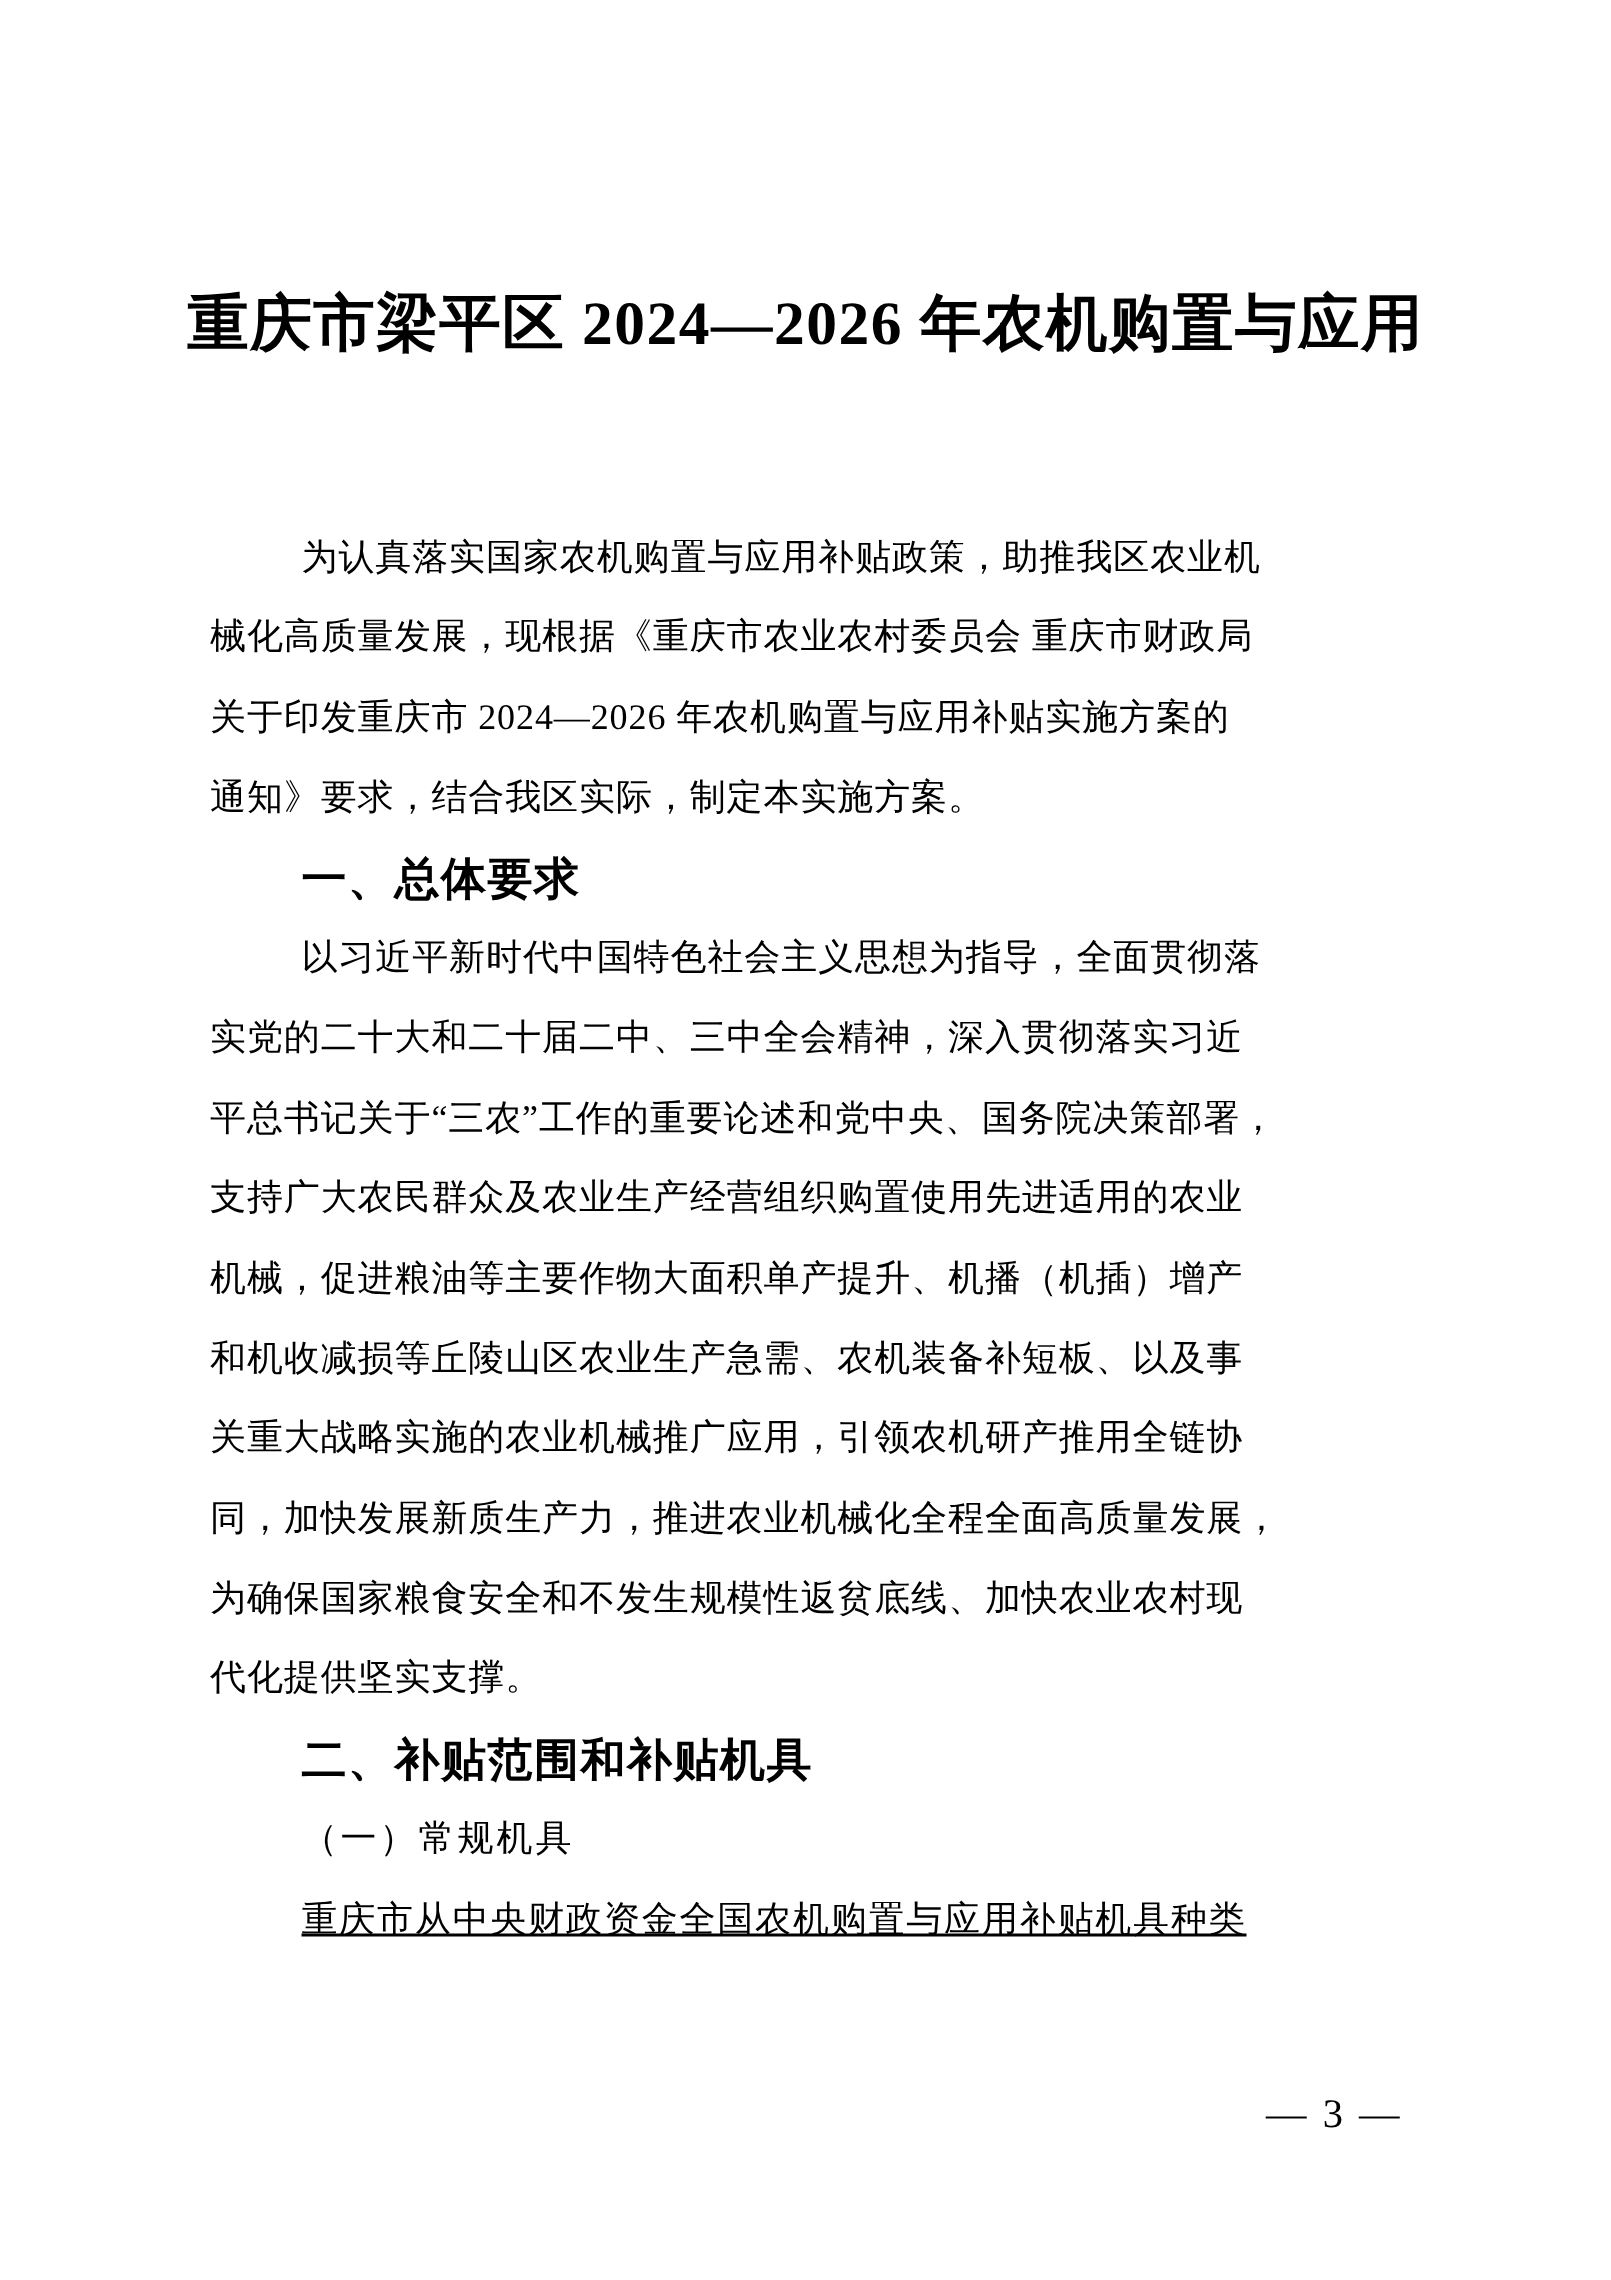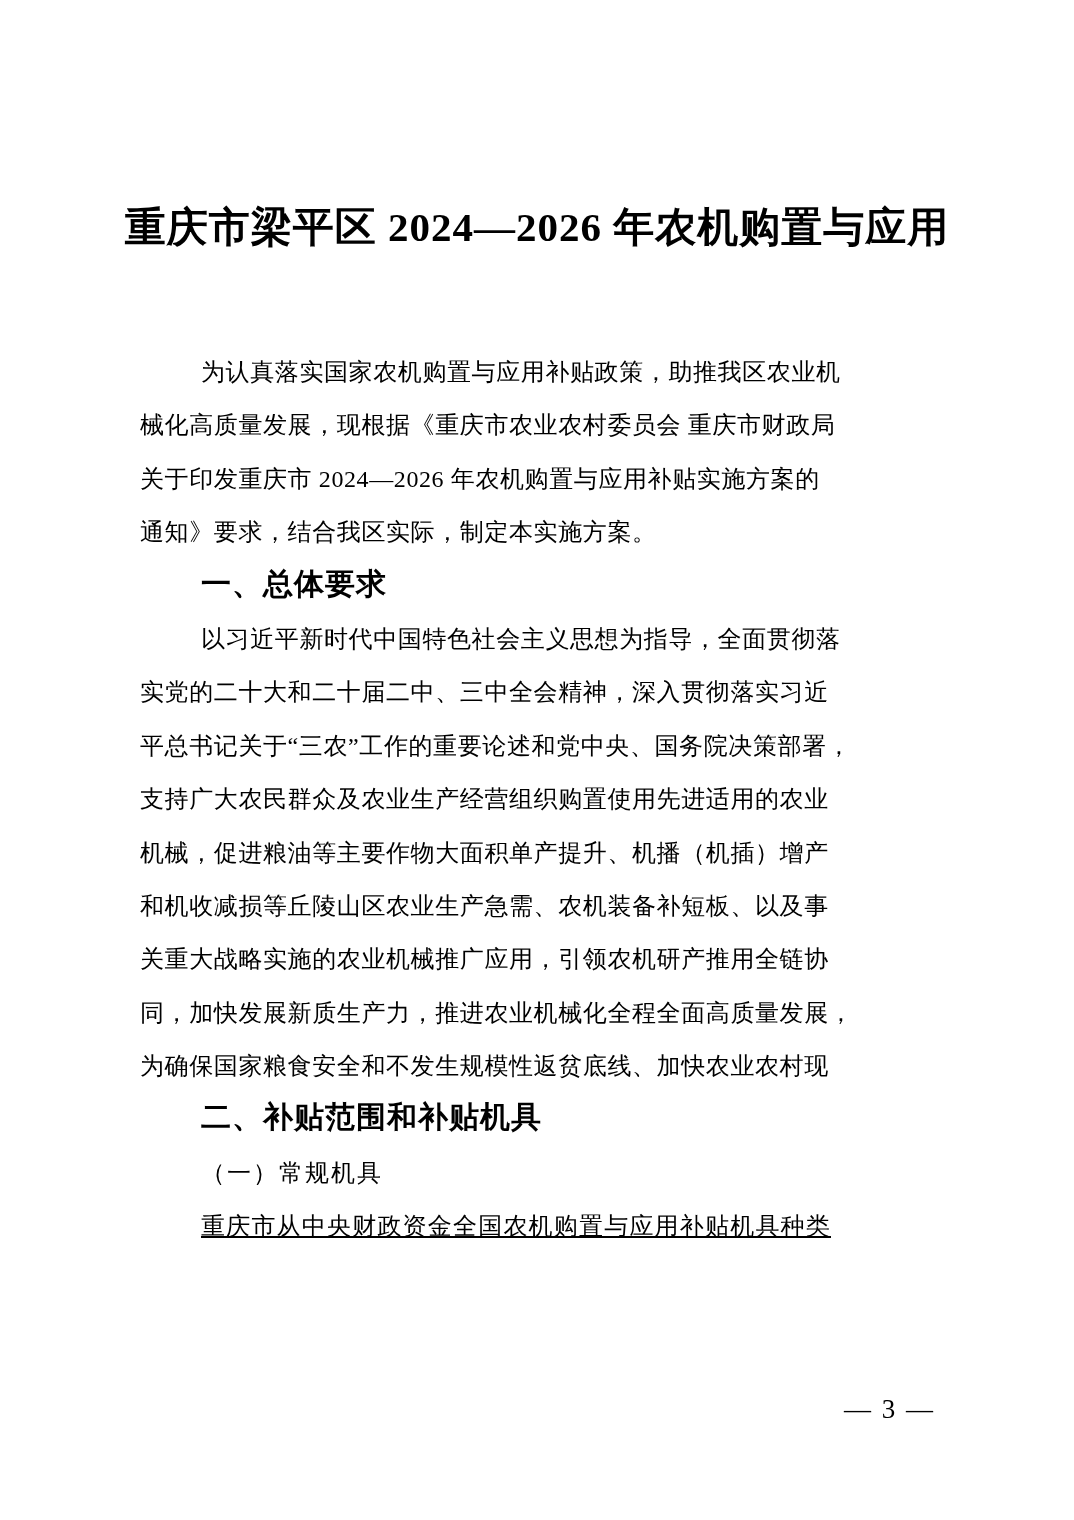--- a/index.html
+++ b/index.html
@@ -8,21 +8,21 @@
     position: relative;
     width: 1074px;
     height: 1520px;
     background: #ffffff;
     color: #000000;
     font-family: "Liberation Serif", "DejaVu Serif", serif;
     overflow: hidden;
   }
   .doc-title {
     position: absolute;
-    top: 196px;
+    top: 184px;
     left: 0;
     width: 100%;
     text-align: center;
     font-weight: bold;
     font-size: 41px;
     line-height: 63px;
     letter-spacing: 1px;
   }
   .content {
     position: absolute;
@@ -32,21 +32,21 @@
   }
   .line {
     height: 53.4px;
     line-height: 53.4px;
     font-size: 24px;
     letter-spacing: 0.6px;
     white-space: nowrap;
   }
   .indent { text-indent: 61px; }
   .heading {
-    font-family: Liberation Mono, monospace;
+    font-family: Liberation Sans, sans-serif;
     font-weight: bold;
     font-size: 30px;
     letter-spacing: 1px;
   }
   .subheading {
     letter-spacing: 2px;
   }
   .spread { letter-spacing: 1.2px; text-decoration: underline; }
   .page-number {
     position: absolute;
@@ -77,20 +77,21 @@
 
     <div class="line indent">以习近平新时代中国特色社会主义思想为指导，全面贯彻落</div>
     <div class="line">实党的二十大和二十届二中、三中全会精神，深入贯彻落实习近</div>
     <div class="line">平总书记关于“三农”工作的重要论述和党中央、国务院决策部署，</div>
     <div class="line">支持广大农民群众及农业生产经营组织购置使用先进适用的农业</div>
     <div class="line">机械，促进粮油等主要作物大面积单产提升、机播（机插）增产</div>
     <div class="line">和机收减损等丘陵山区农业生产急需、农机装备补短板、以及事</div>
     <div class="line">关重大战略实施的农业机械推广应用，引领农机研产推用全链协</div>
     <div class="line">同，加快发展新质生产力，推进农业机械化全程全面高质量发展，</div>
     <div class="line">为确保国家粮食安全和不发生规模性返贫底线、加快农业农村现</div>
+    <div class="line">代化提供坚实支撑。</div>
 
     <div class="line heading indent">二、补贴范围和补贴机具</div>
 
     <div class="line subheading indent">（一）常规机具</div>
 
     <div class="line indent spread">重庆市从中央财政资金全国农机购置与应用补贴机具种类</div>
 
   </div>
 
   <div class="page-number">— 3 —</div>

